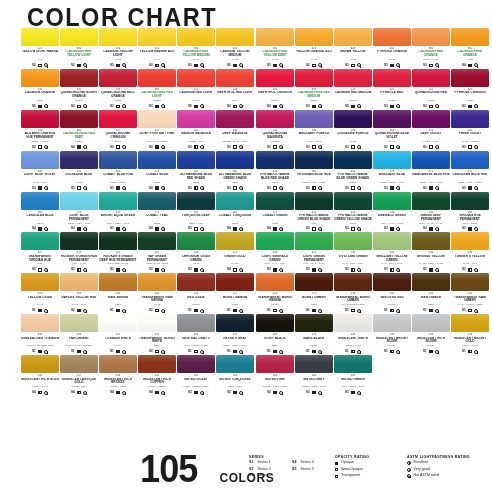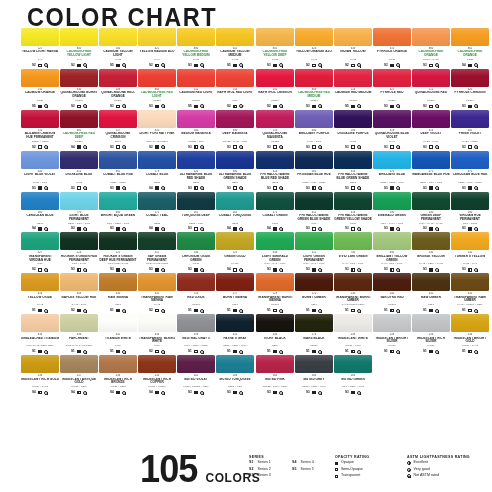--- a/index.html
+++ b/index.html
@@ -71,21 +71,21 @@
   }
   .lf.vg::before{transform:rotate(35deg);}
   .lf.na::before{transform:rotate(90deg);}
   .lf.na::after{
     content:"";position:absolute;left:.2px;top:1.4px;
     width:3px;height:.5px;background:#222;
   }
 
   .bigcount{
     position:absolute;left:140px;top:450px;
-    display:flex;align-items:baseline;gap:5px;
+    display:flex;align-items:baseline;gap:19px;
   }
   .bigcount .num{
     font-size:38px;font-weight:bold;color:#1b1b1b;
     line-height:1;letter-spacing:-1px;
     transform:scaleX(.95);transform-origin:left center;
   }
   .bigcount .word{
     font-size:12px;font-weight:bold;color:#1b1b1b;
     letter-spacing:.6px;line-height:1;
   }

